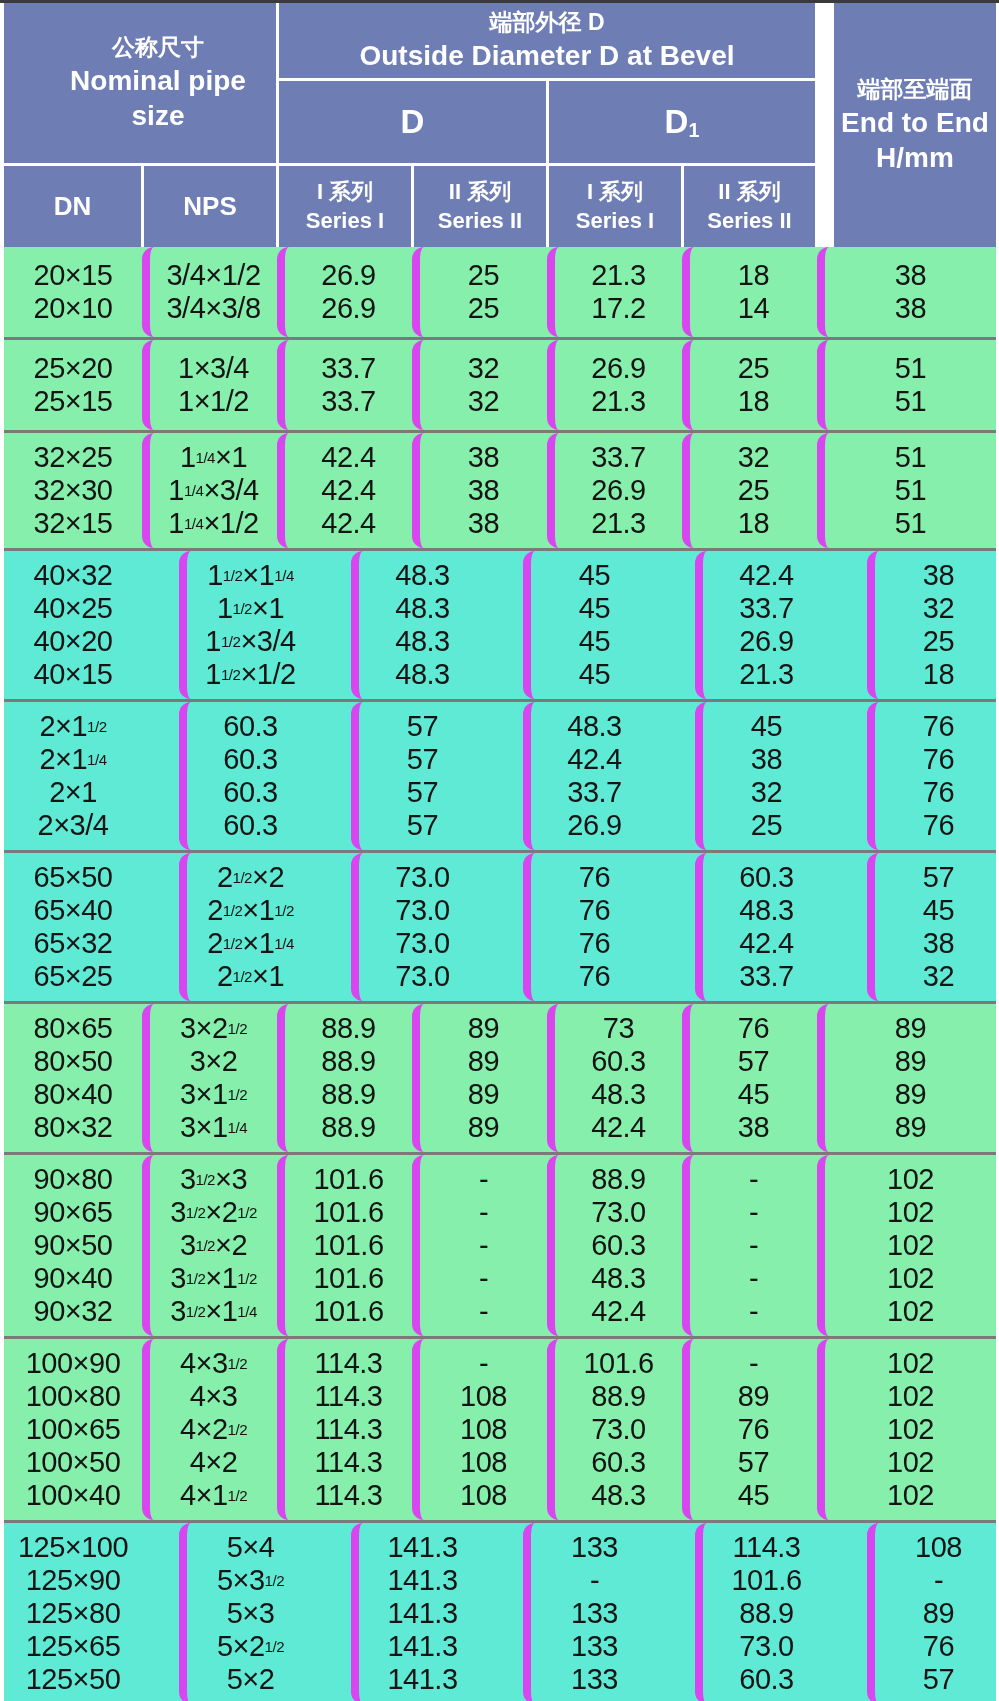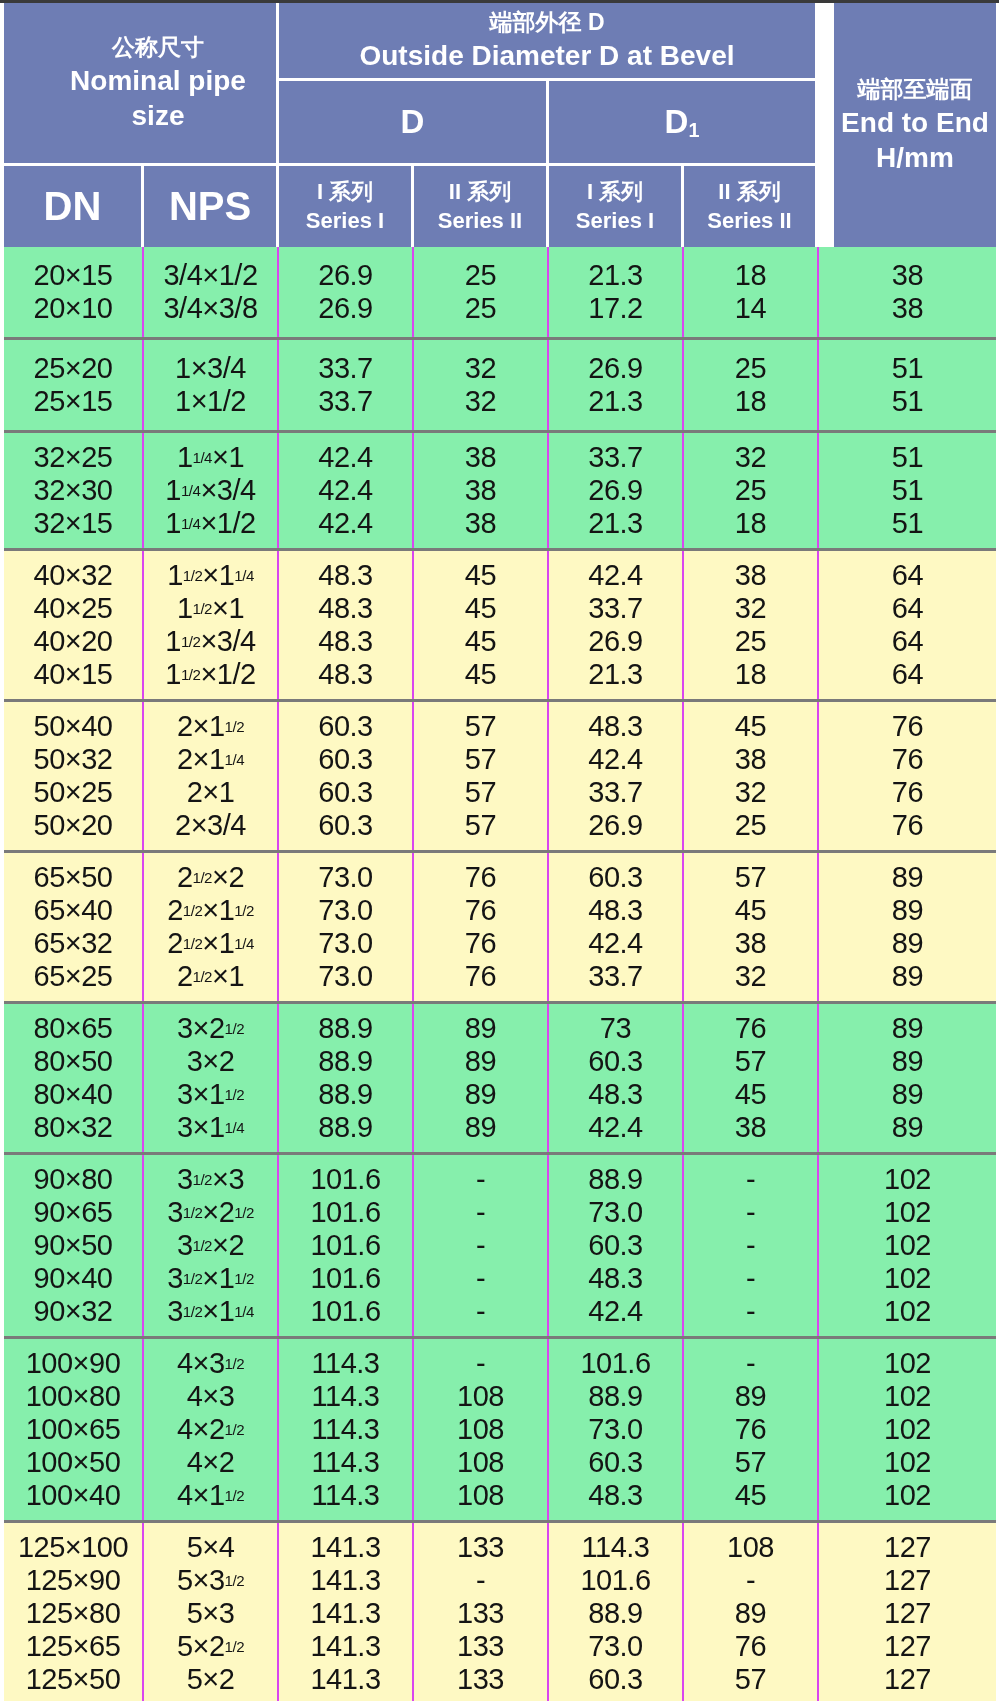--- a/index.html
+++ b/index.html
@@ -40,34 +40,34 @@
   .c-s1a     { grid-column: 3; grid-row: 3; }
   .c-s2a     { grid-column: 4; grid-row: 3; }
   .c-s1b     { grid-column: 5; grid-row: 3; }
   .c-s2b     { grid-column: 6; grid-row: 3; }
 
   .zh-lg  { font-size: 23px; line-height: 1.3; }
   .en-md  { font-size: 28px; line-height: 1.25; }
   .d-lab  { font-size: 33px; }
   .d-lab sub { font-size: 0.6em; vertical-align: -0.2em; }
   .series-line { font-size: 22px; line-height: 1.3; }
-  .dn-lab { font-size: 40px; }
+  .dn-lab { font-size: 26px; }
 
   
   .tblbody { border-bottom: 4px solid #6e6e6e; }
   .group {
     display: grid;
     grid-template-columns: 138px 135px 135px 135px 135px 135px 179px;
     background: #86efac;
   }
-  .group.shaded { background: #fef9c3; }
+  .group.shaded { background: #5eead4; gap: 37px; }
   .group + .group { border-top: 3px solid #7a7a7a; }
   .gcol { box-sizing: border-box; padding: 8px 0; }
   .group:nth-child(1) .gcol, .group:nth-child(2) .gcol { padding: 12px 0; }
-  .gcol + .gcol { border-left: 2px solid #d946ef; }
+  .gcol + .gcol { border-left: 8px solid #d946ef; border-radius: 12px; }
   .cellval {
     height: 33px;
     display: flex;
     align-items: center;
     justify-content: center;
     font-size: 29px;
     color: #141414;
     letter-spacing: -0.5px;
     white-space: nowrap;
   }
@@ -264,26 +264,20 @@
         </div>
         <div class="gcol">
           <div class="cellval">64</div>
           <div class="cellval">64</div>
           <div class="cellval">64</div>
           <div class="cellval">64</div>
         </div>
       </div>
       <div class="group shaded">
         <div class="gcol">
-          <div class="cellval">50×40</div>
-          <div class="cellval">50×32</div>
-          <div class="cellval">50×25</div>
-          <div class="cellval">50×20</div>
-        </div>
-        <div class="gcol">
           <div class="cellval">2×1<sup>1/2</sup></div>
           <div class="cellval">2×1<sup>1/4</sup></div>
           <div class="cellval">2×1</div>
           <div class="cellval">2×3/4</div>
         </div>
         <div class="gcol">
           <div class="cellval">60.3</div>
           <div class="cellval">60.3</div>
           <div class="cellval">60.3</div>
           <div class="cellval">60.3</div>

